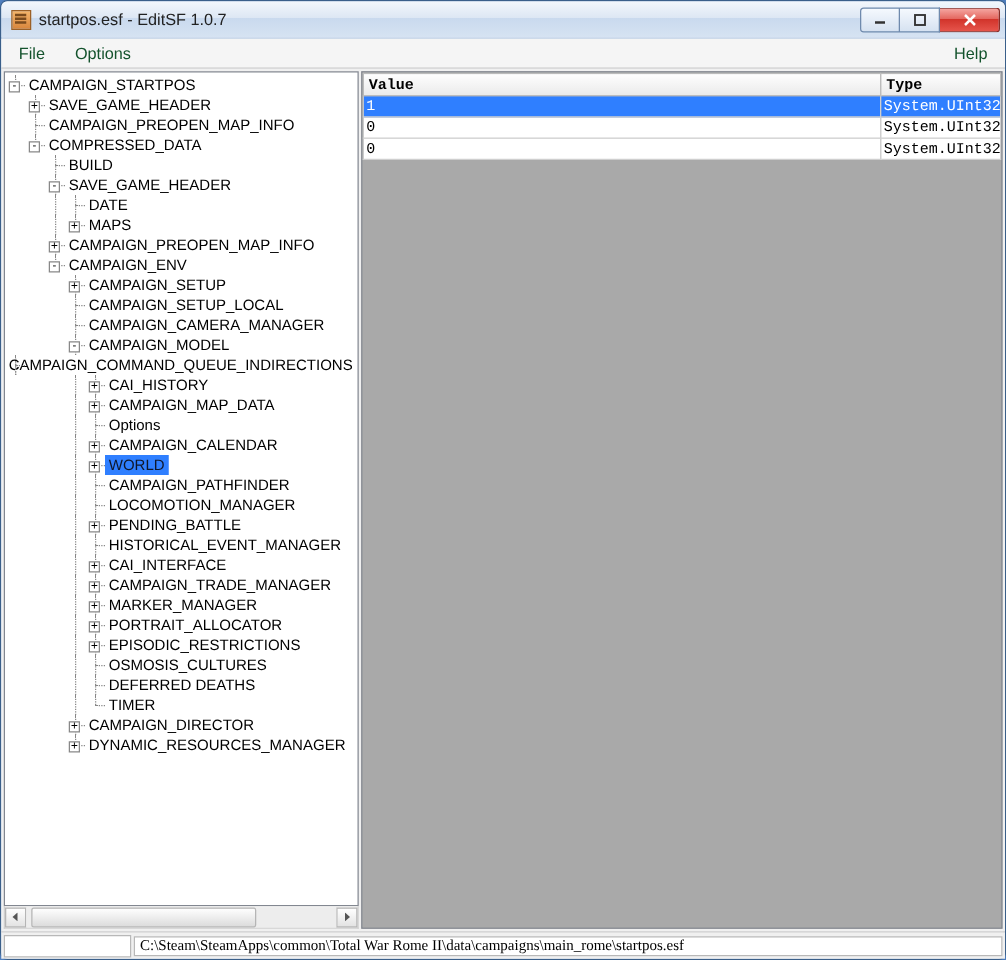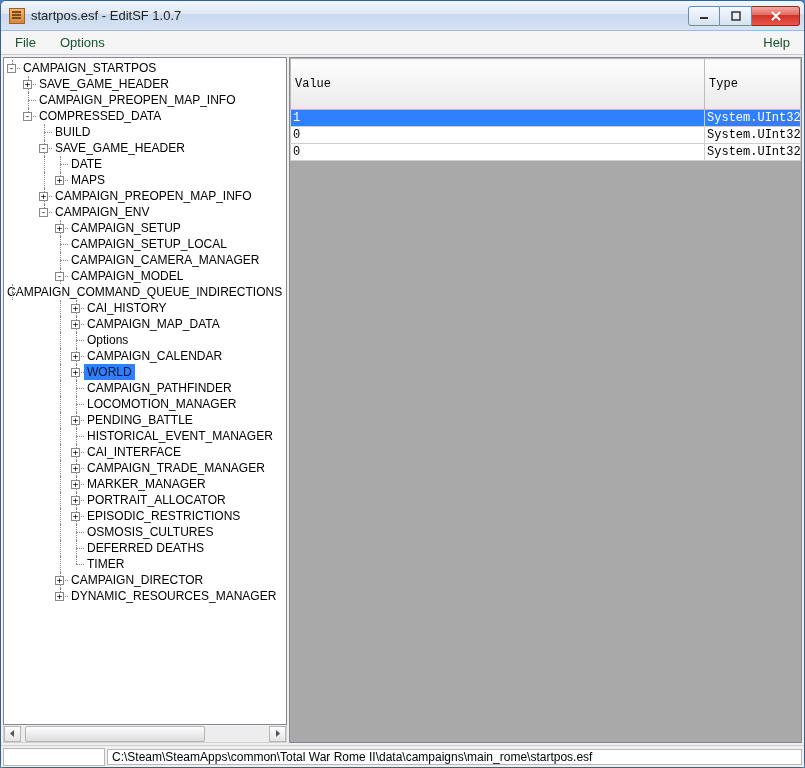--- a/index.html
+++ b/index.html
@@ -132,40 +132,40 @@
     overflow:hidden;
   }
   .grid-inner { position:absolute; inset:0; background:#a9a9a9; }
   table.data {
     border-collapse:collapse; width:100%; table-layout:fixed;
     font-family:"SimSun","Courier New",monospace; font-size:12px;
   }
   table.data th {
     background: linear-gradient(#fefefe,#eaeaea);
     border:1px solid #bcbcbc;
-    font-weight:normal; text-align:left;
-    padding: 18px 4px; height:18px;
+    font-weight:bold; text-align:left;
+    padding: 1px 4px; height:18px;
   }
   table.data td {
     background:#fff;
     border:1px solid #cfcfcf;
     padding: 0 2px; height:17px;
   }
   tr.sel td { background:#2f7fff; color:#fff; }
   .statusbar {
     height:22px; background:#f0f0f0; border-top:1px solid #cfcfcf;
     display:flex; align-items:center; padding:0 2px;
   }
   .status-seg-a {
     width:102px; height:18px; border:1px solid #b8b8b8; background:#fff; margin-right:2px;
   }
   .status-seg-b {
     flex:1; height:16px; border:1px solid #b8b8b8; background:#fff;
     display:flex; align-items:center; padding:0 4px;
-    font-family:Liberation Sans, sans-serif; font-size:12px;
+    font-family:Liberation Serif, serif; font-size:12px;
   }
 </style>
 </head>
 <body>
 
 <div class="window">
 
   <div class="titlebar">
     <span class="appicon"></span>
     <span class="title">startpos.esf - EditSF 1.0.7</span>

